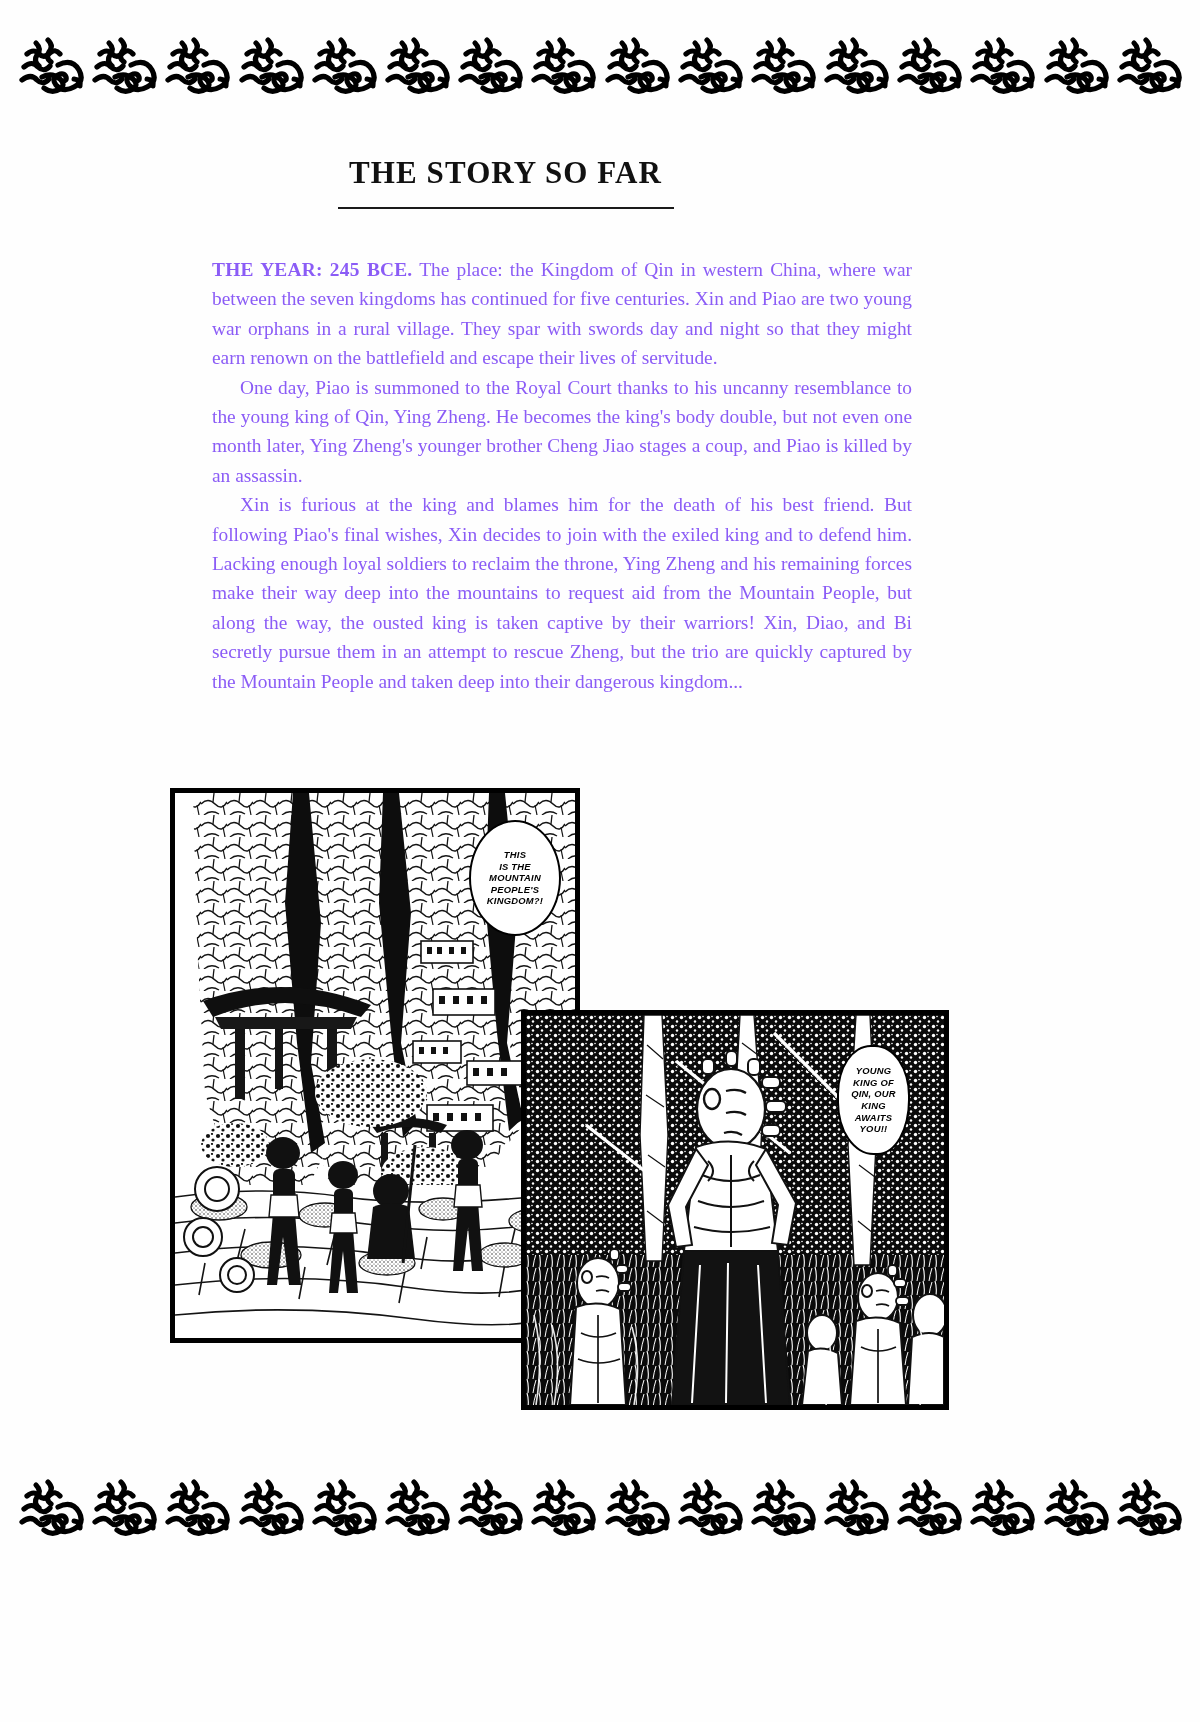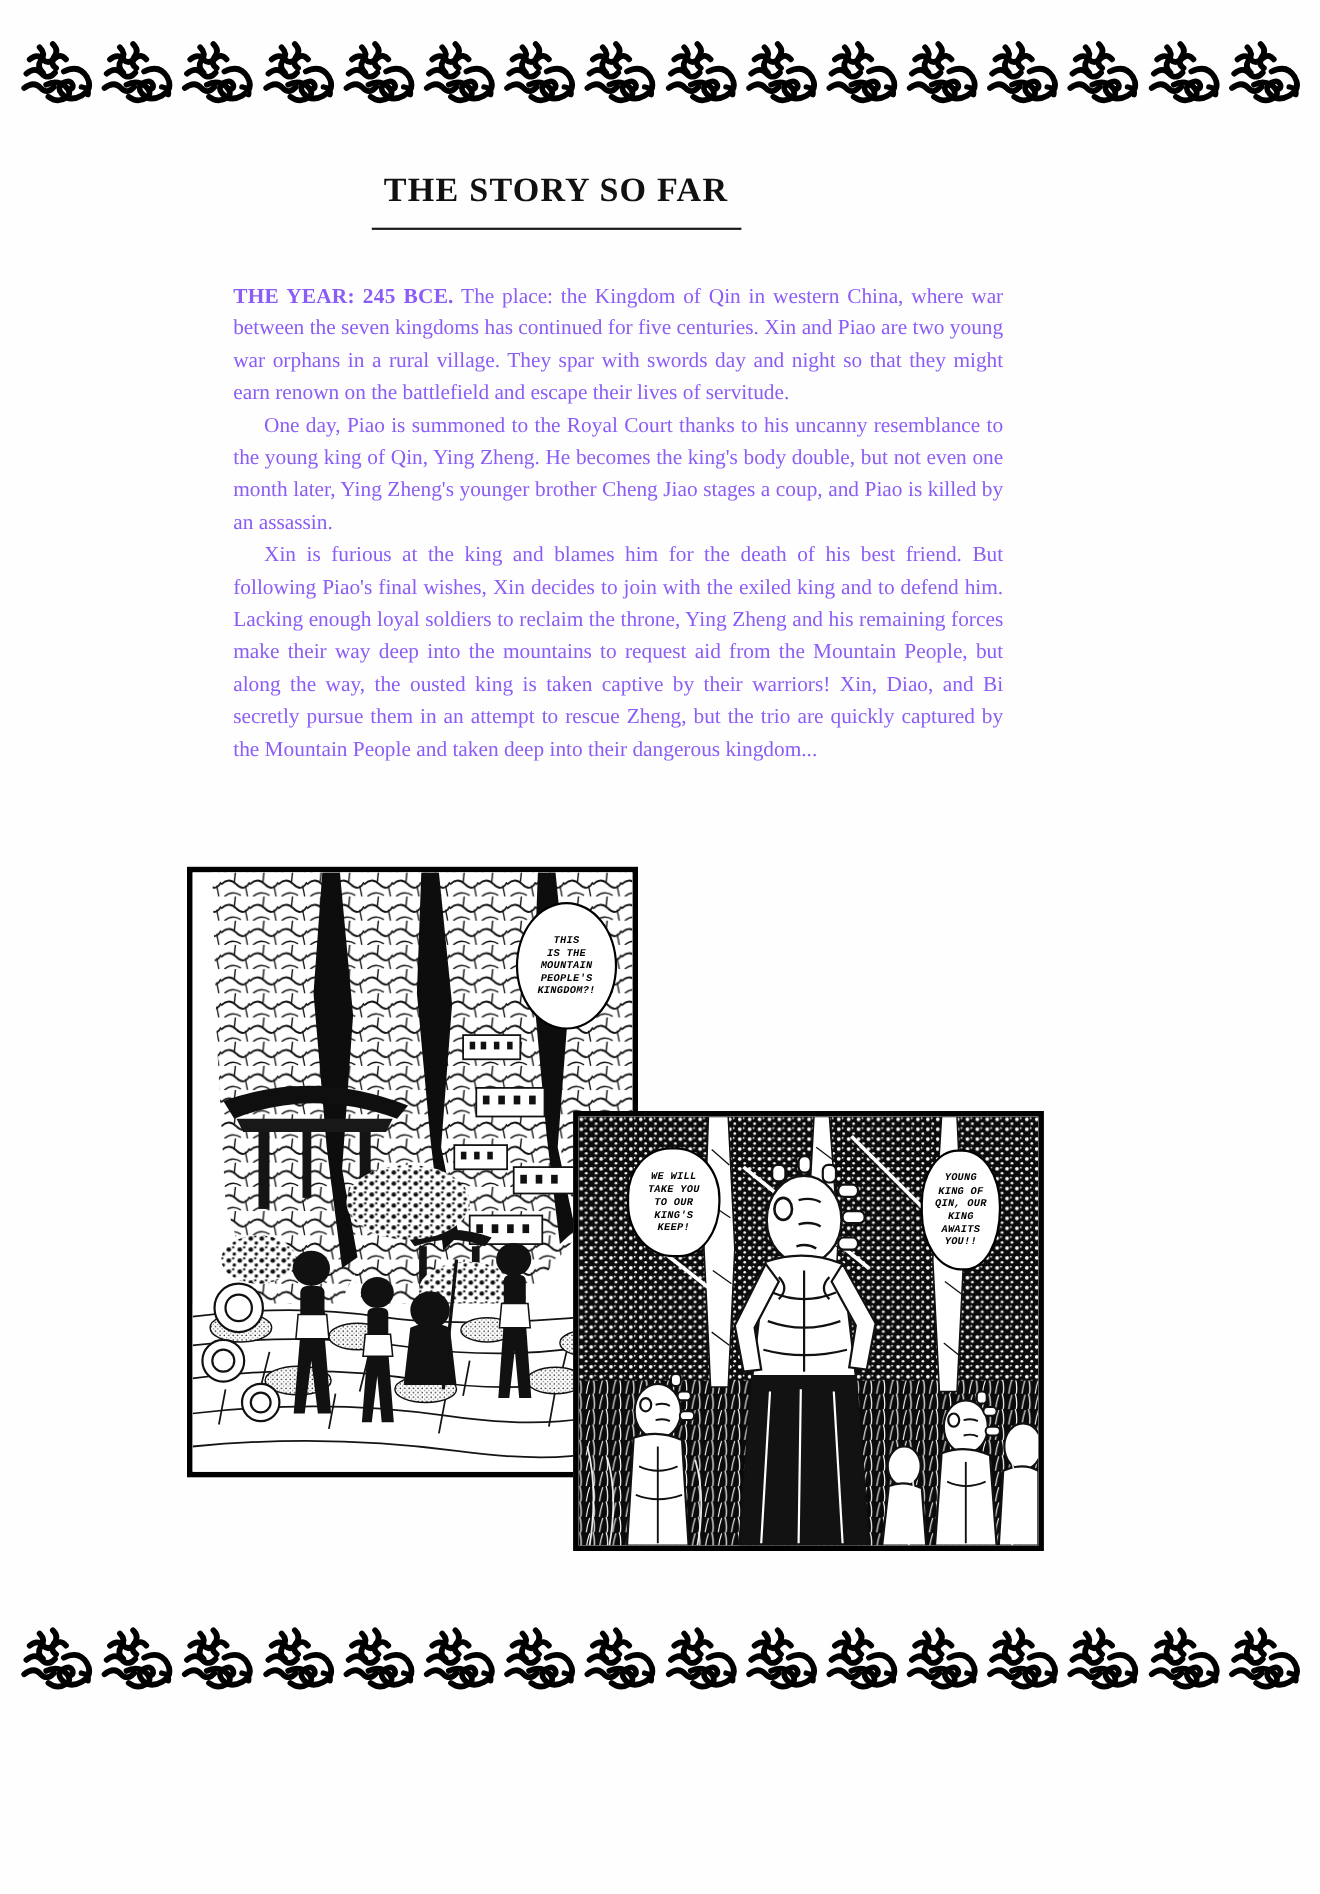--- a/index.html
+++ b/index.html
@@ -132,21 +132,21 @@
     position: absolute;
     background: #ffffff;
     border: 2px solid #000000;
     z-index: 6;
     display: flex;
     align-items: center;
     justify-content: center;
     box-sizing: border-box;
   }
   .balloon-text {
-    font-family: Liberation Mono, monospace;
+    font-family: Liberation Sans, sans-serif;
     font-style: italic;
     font-weight: bold;
     font-size: 9.4px;
     line-height: 11.6px;
     text-align: center;
     letter-spacing: 0.25px;
     color: #000000;
     white-space: pre-line;
     padding: 0 4px;
   }
@@ -700,27 +700,20 @@
             <path d="M282 336 Q296 330 312 338 L316 390 L276 390 Z" fill="#ffffff" stroke="#111" stroke-width="2"></path>
           </g>
 
           <g stroke="#ffffff" stroke-width="1.6" fill="none" opacity="0.9">
             <path d="M10 390 Q18 340 8 300 M28 390 Q36 344 26 310 M108 390 Q116 346 106 312"></path>
             <path d="M300 390 Q310 346 300 312 M394 390 Q404 348 394 314"></path>
           </g>
         </svg>
       </div>
 
-      <div class="balloon balloon-round" id="balloon-keep">
-        <span class="balloon-text">WE WILL
-TAKE YOU
-TO OUR
-KING'S
-KEEP!</span>
-      </div>
 
       <div class="balloon balloon-round" id="balloon-awaits">
         <span class="balloon-text">YOUNG
 KING OF
 QIN, OUR
 KING
 AWAITS
 YOU!!</span>
       </div>
     </div>

